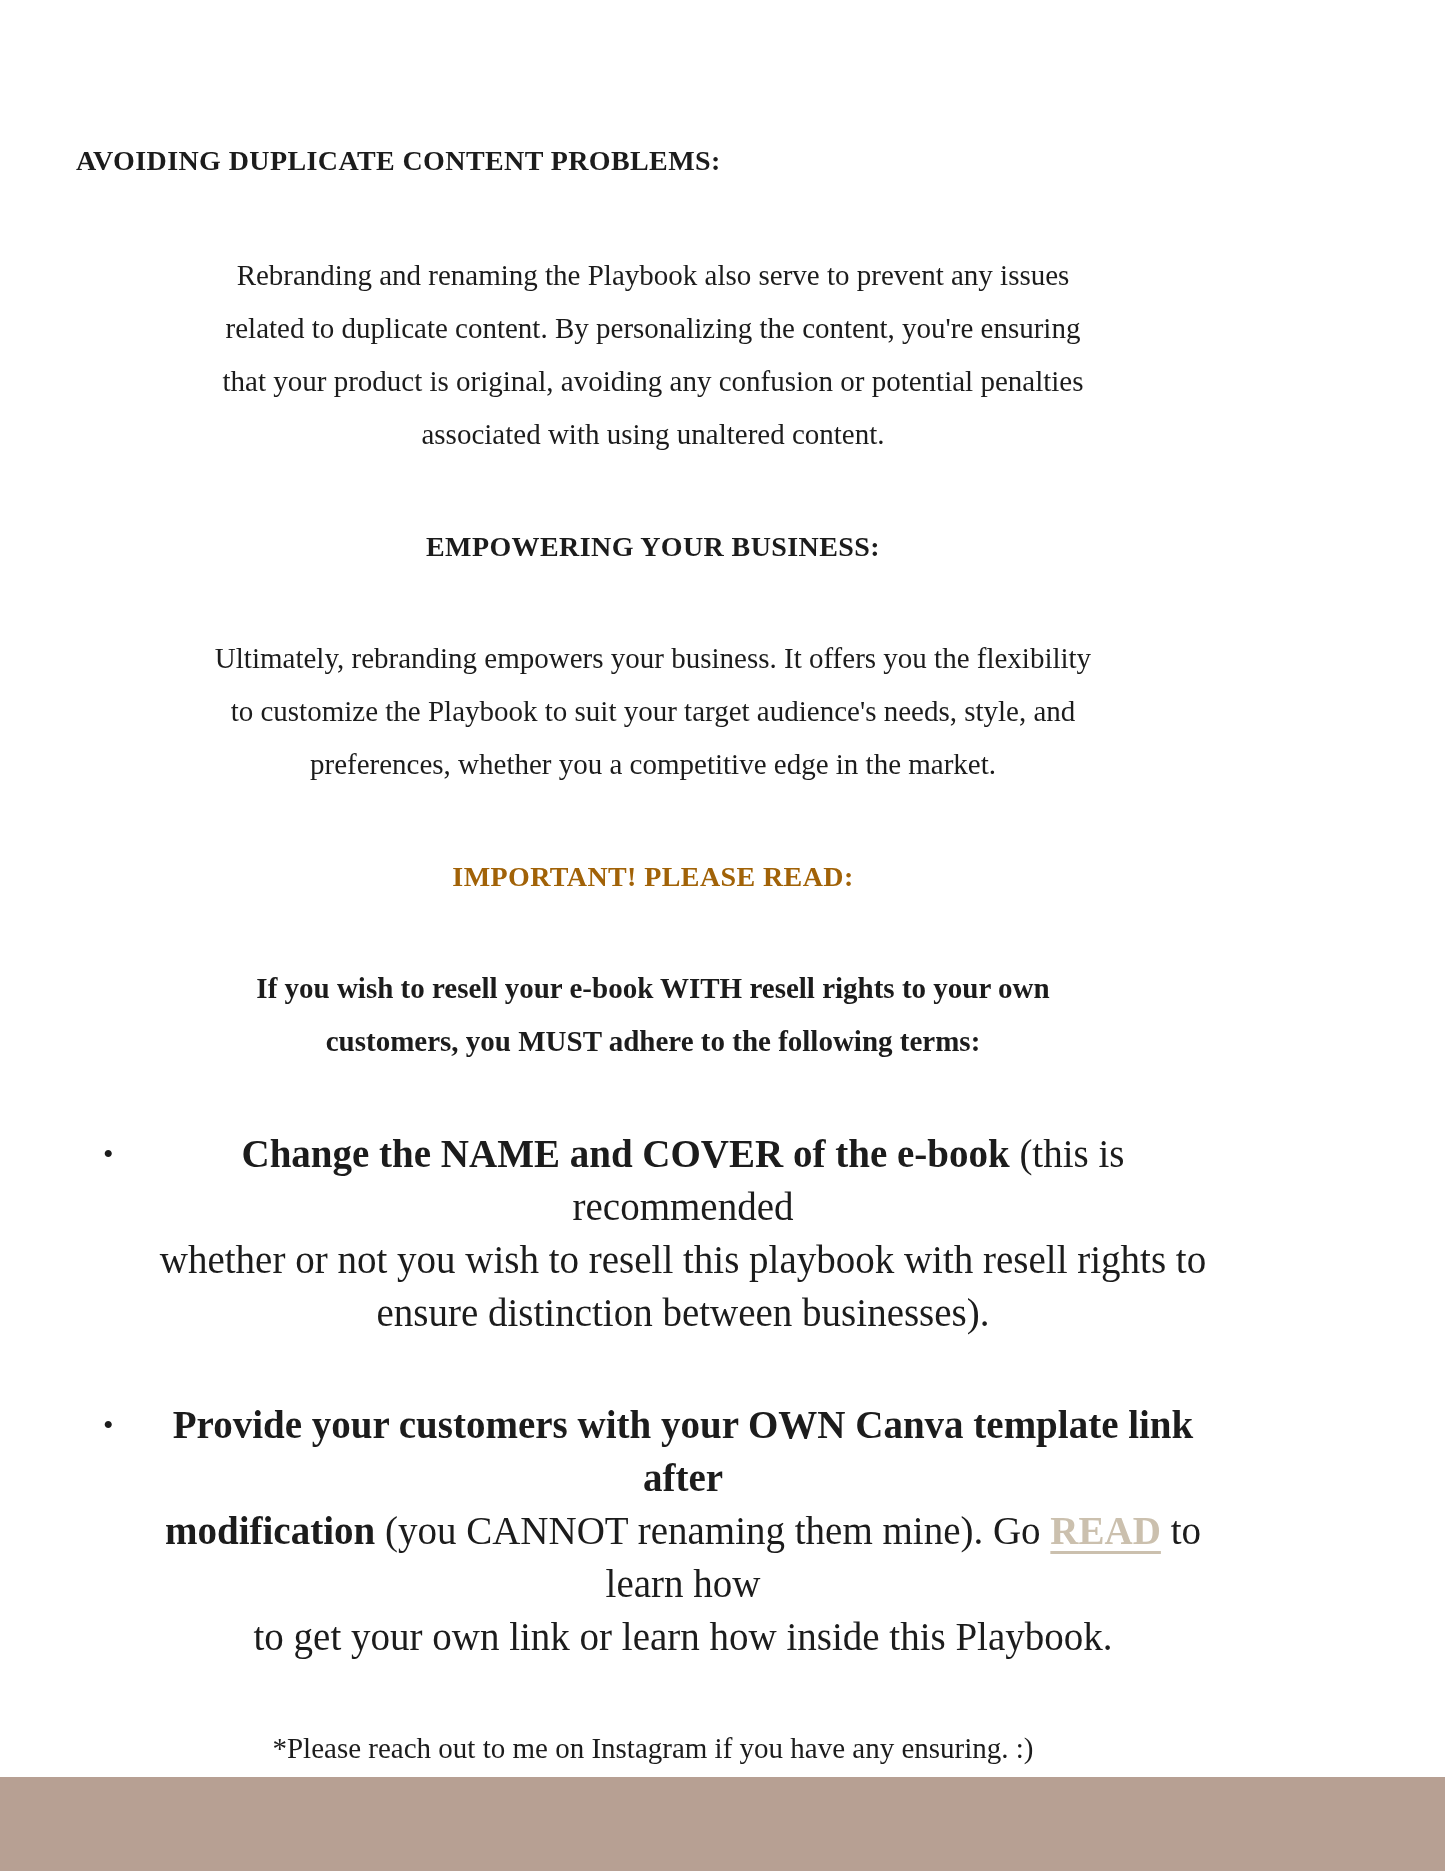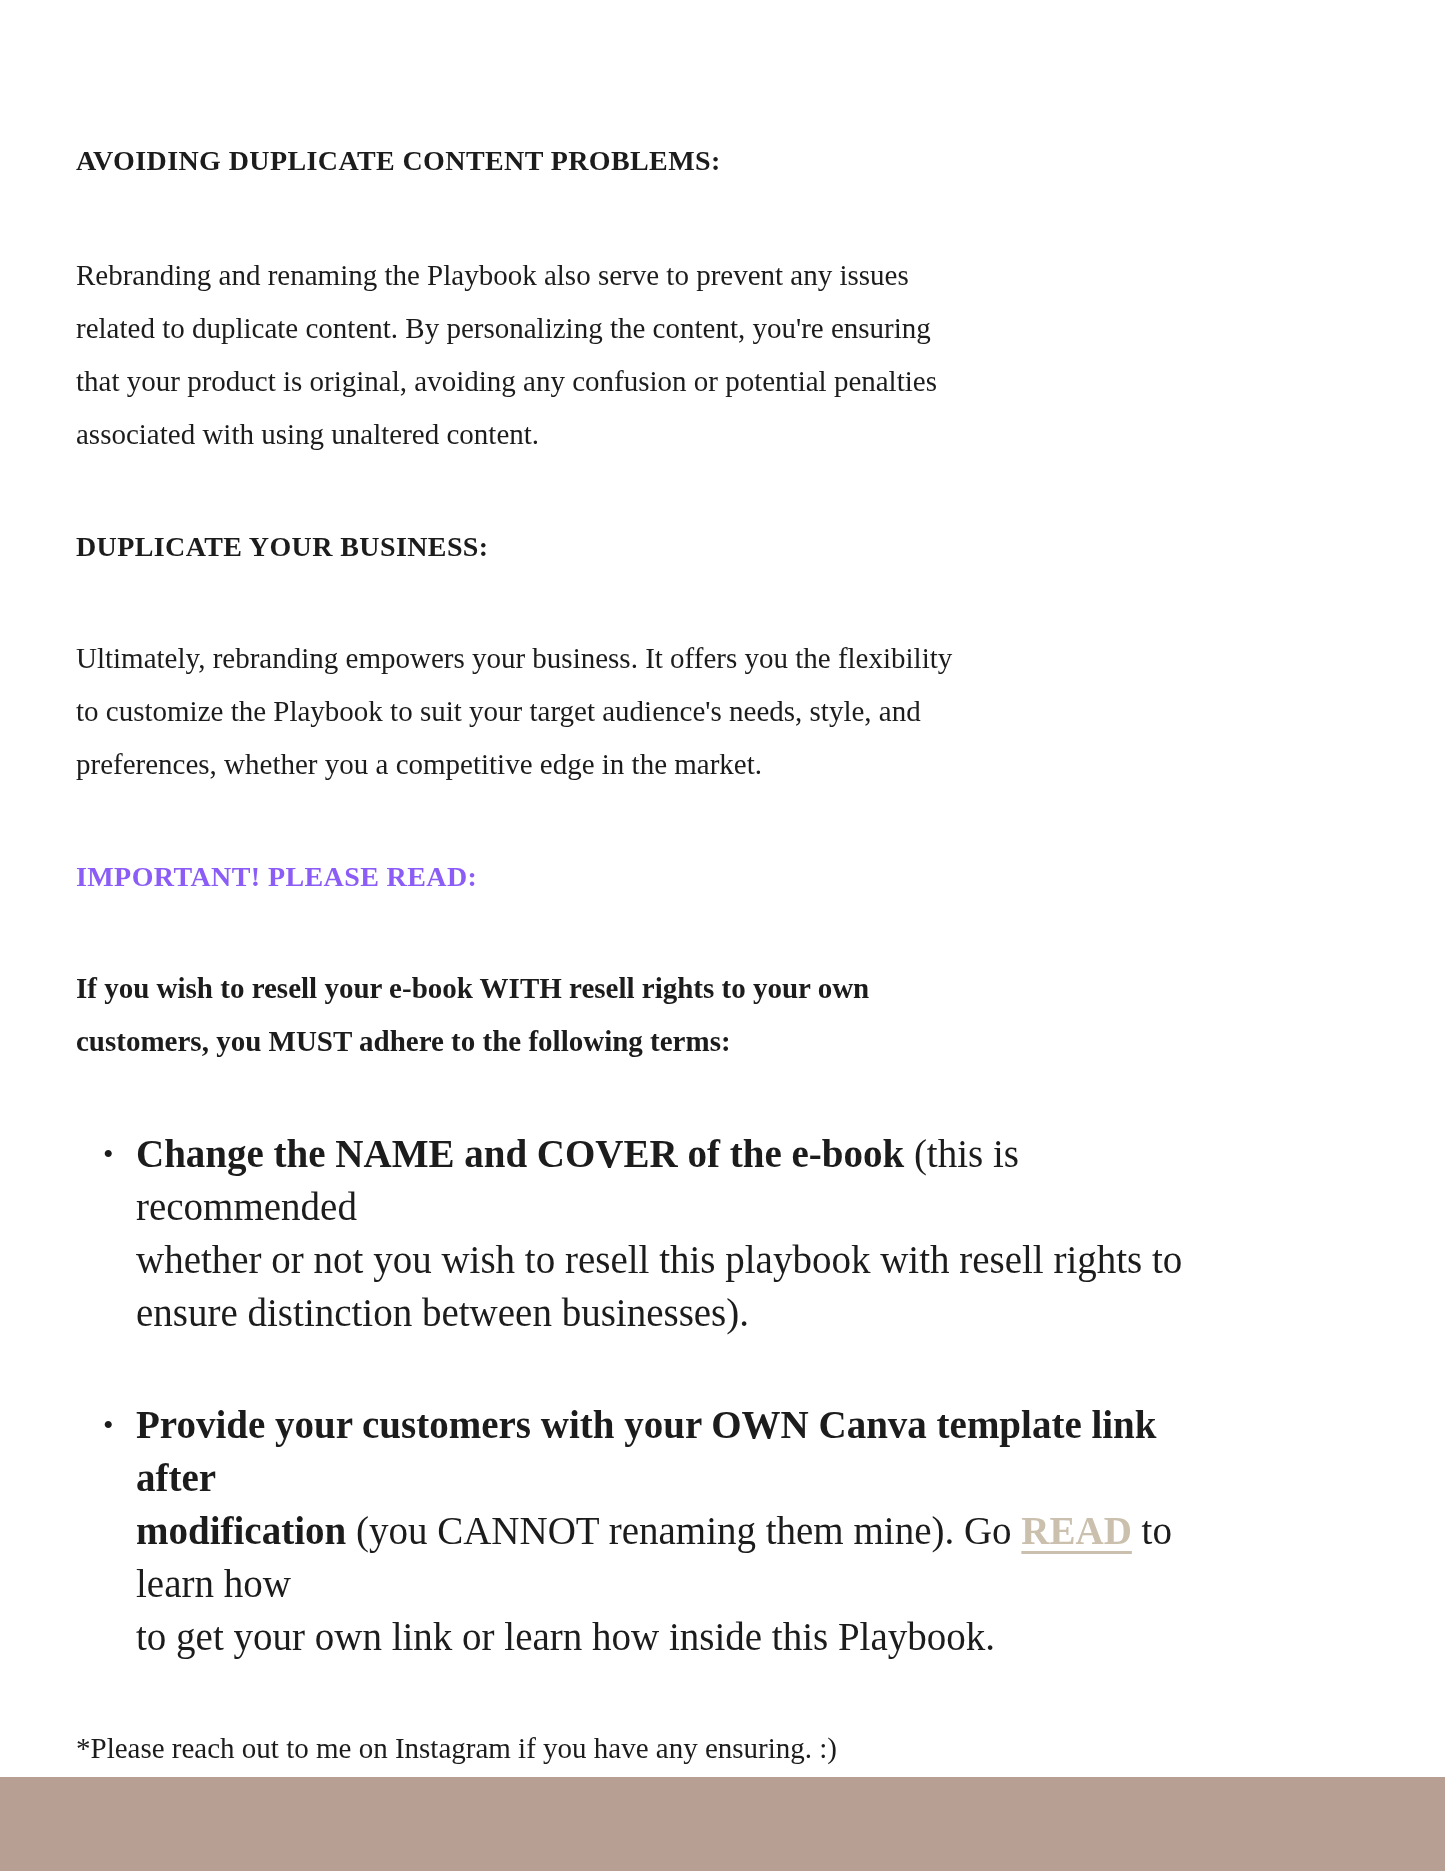--- a/index.html
+++ b/index.html
@@ -13,21 +13,21 @@
     font-family: "Liberation Sans", "DejaVu Sans", sans-serif;
     color: #1c1c1c;
   }
   .content {
     position: absolute;
     top: 4px; left: 0;
     width: 100%;
     padding: 130px 215px 0 76px;
     font-family: Liberation Serif, serif;
   }
-  .block + .block { margin-top: 59px; }
+  .block + .block { margin-top: 59px; text-align: center; }
   .section-heading {
     font-size: 28px;
     font-weight: bold;
     line-height: 53px;
     letter-spacing: 0.4px;
     white-space: pre-line;
   }
   .body-text {
     font-size: 29px;
     font-weight: normal;
@@ -77,27 +77,27 @@
 <div class="page" style="background: rgb(255, 255, 255); color: rgb(28, 28, 28);">
   <div class="content">
 
     <h2 class="block section-heading">AVOIDING DUPLICATE CONTENT PROBLEMS:</h2>
 
     <p class="block body-text first-para">Rebranding and renaming the Playbook also serve to prevent any issues
 related to duplicate content. By personalizing the content, you're ensuring
 that your product is original, avoiding any confusion or potential penalties
 associated with using unaltered content.</p>
 
-    <h2 class="block section-heading">DUPLICATE YOUR BUSINESS:</h2>
+    <h2 class="block section-heading">EMPOWERING YOUR BUSINESS:</h2>
 
     <p class="block body-text">Ultimately, rebranding empowers your business. It offers you the flexibility
 to customize the Playbook to suit your target audience's needs, style, and
 preferences, whether you a competitive edge in the market.</p>
 
-    <h2 class="block section-heading" style="color: #8b5cf6;">IMPORTANT! PLEASE READ:</h2>
+    <h2 class="block section-heading" style="color: #a16207;">IMPORTANT! PLEASE READ:</h2>
 
     <p class="block body-text bold">If you wish to resell your e-book WITH resell rights to your own
 customers, you MUST adhere to the following terms:</p>
 
     <ul class="block bullet-list">
       <li class="bullet-item"><span class="bold">Change the NAME and COVER of the e-book</span><span> (this is recommended
 whether or not you wish to resell this playbook with resell rights to
 ensure distinction between businesses).</span></li>
       <li class="bullet-item"><span class="bold">Provide your customers with your OWN Canva template link after
 modification</span><span> (you CANNOT renaming them mine). Go </span><a class="link" href="#" style="color: rgb(203, 192, 174);">READ</a><span> to learn how

